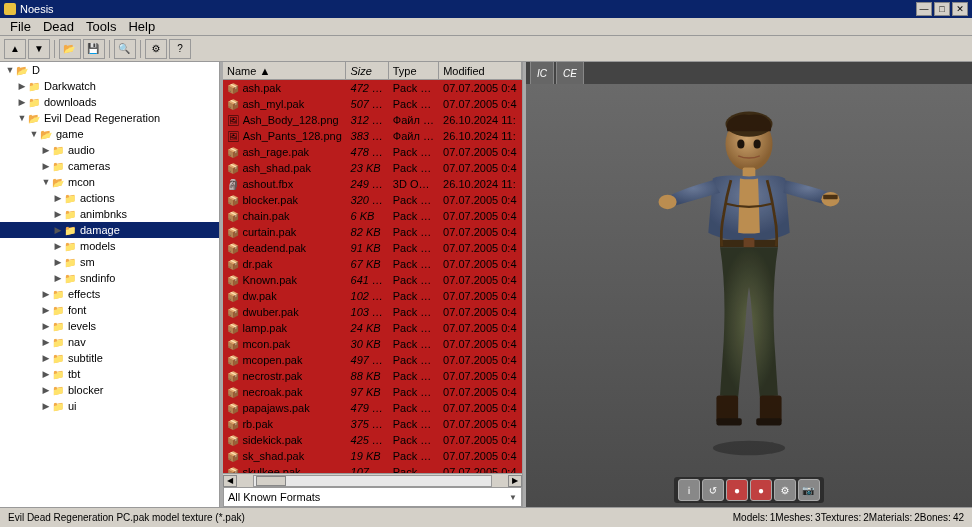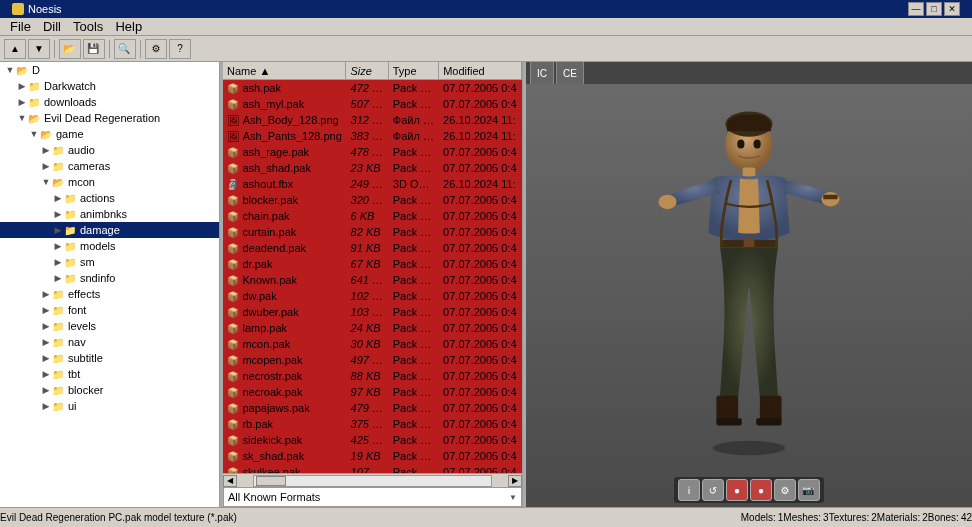--- a/index.html
+++ b/index.html
@@ -14,21 +14,21 @@
     }
 
     
     .title-bar {
       background: #0a246a;
       color: #fff;
       height: 18px;
       display: flex;
       align-items: center;
       justify-content: space-between;
-      padding: 0 12px;
+      padding: 0 4px;
       user-select: none;
     }
     .title-bar-left {
       display: flex;
       align-items: center;
       gap: 4px;
     }
     .title-bar-icon {
       width: 12px; height: 12px;
       background: #e8c040;
@@ -241,21 +241,21 @@
       gap: 2px;
     }
     .viewport-btn {
       height: 26px;
       padding: 0 6px;
       background: #666;
       border: 1px solid #888;
       color: #fff;
       font-size: 10px;
       cursor: pointer;
-      display: flex; align-items: center;
+      display: flex; align-items: center; font-style: italic;
     }
     .viewport-label {
       color: #fff;
       font-size: 10px;
       margin-left: 4px;
     }
     
     .character-viewport {
       position: absolute;
       top: 22px; left: 0; right: 0; bottom: 0;
@@ -267,21 +267,21 @@
       opacity: 0.95;
     }
 
     
     .bottom-bar {
       height: 20px;
       background: #d4d0c8;
       border-top: 1px solid #999;
       display: flex;
       align-items: center;
-      padding: 0 0;
+      padding: 0 8px;
       gap: 4px;
       font-size: 10px;
     }
     .bottom-status {
       flex: 1;
       overflow: hidden;
       white-space: nowrap;
     }
     .bottom-stats {
       display: flex;
@@ -335,21 +335,21 @@
   </div>
   <div class="title-bar-buttons">
     <div class="title-btn">—</div>
     <div class="title-btn">□</div>
     <div class="title-btn">✕</div>
   </div>
 </div>
 
 <div class="menu-bar">
   <span class="menu-item">File</span>
-  <span class="menu-item">Dill</span>
+  <span class="menu-item">Dead</span>
   <span class="menu-item">Tools</span>
   <span class="menu-item">Help</span>
 </div>
 
 <div class="toolbar">
   <div class="toolbar-btn">▲</div>
   <div class="toolbar-btn">▼</div>
   <div class="toolbar-sep"></div>
   <div class="toolbar-btn">📂</div>
   <div class="toolbar-btn">💾</div>

